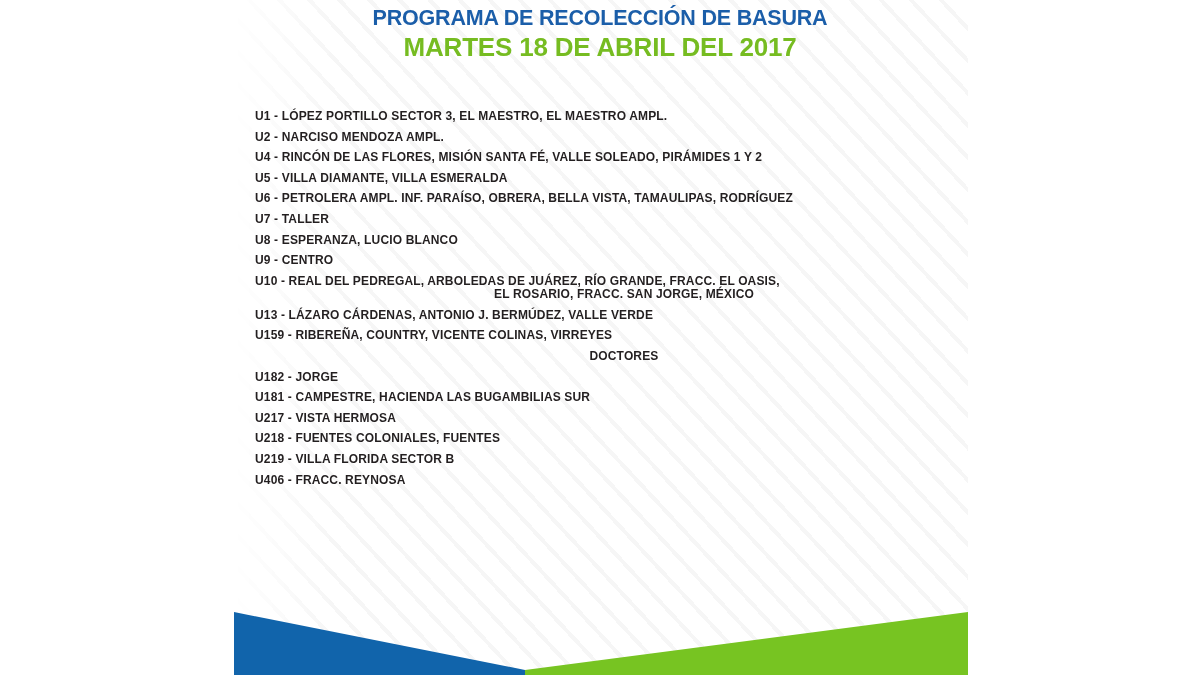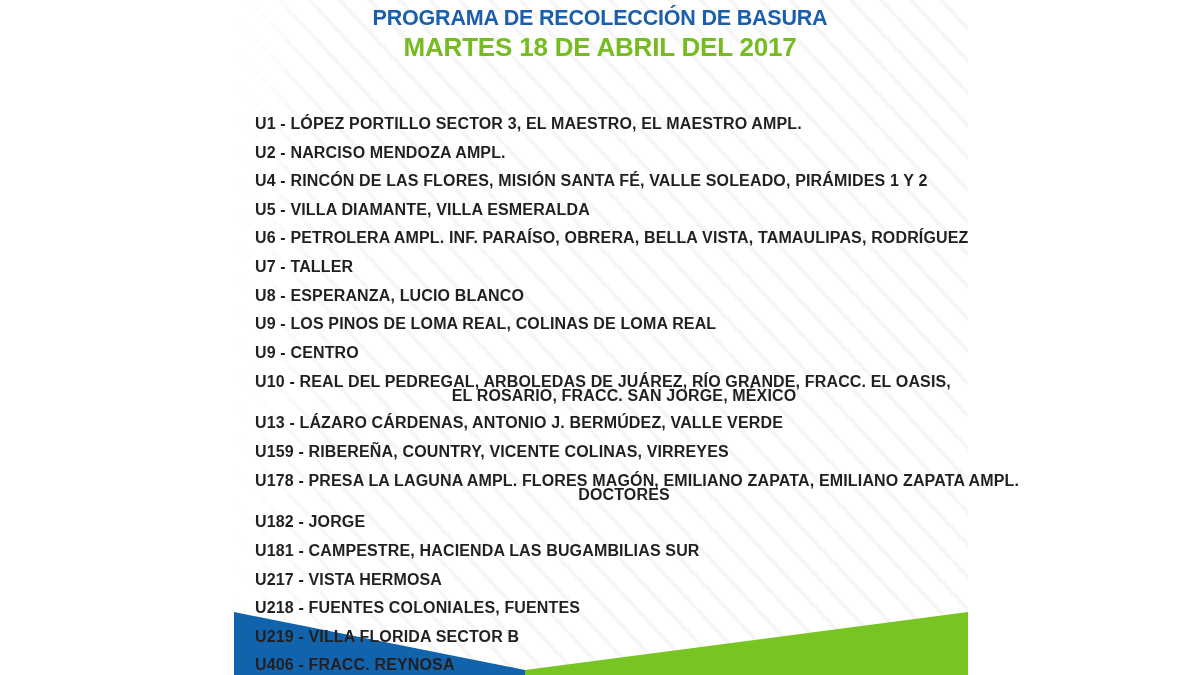--- a/index.html
+++ b/index.html
@@ -70,26 +70,25 @@
   #routes {
     position: absolute;
     left: 255px;
     top: 106px;
     width: 700px;
     z-index: 5;
   }
   .route-row {
     display: block;
     color: #231f20;
-    font-size: 16px;
+    font-size: 12px;
     font-weight: bold;
     letter-spacing: 0.15px;
     line-height: 20.6px;
     white-space: nowrap;
-    margin-top: 8px;
   }
   .route-row.two-line {
     line-height: 13.2px;
     padding-top: 4px;
     padding-bottom: 3.5px;
   }
   .route-cont {
     display: block;
     padding-left: 38px;
     white-space: nowrap;
@@ -143,43 +142,39 @@
     </div>
 
     <div class="route-row">
       <span>U7 - TALLER</span>
     </div>
 
     <div class="route-row">
       <span>U8 - ESPERANZA, LUCIO BLANCO</span>
     </div>
 
-    <div class="route-row">
-      <span>U9 - LOS PINOS DE LOMA REAL, COLINAS DE LOMA REAL</span>
-    </div>
 
     <div class="route-row">
       <span>U9 - CENTRO</span>
     </div>
 
     <div class="route-row two-line">
       <span>U10 - REAL DEL PEDREGAL, ARBOLEDAS DE JUÁREZ, RÍO GRANDE, FRACC. EL OASIS,</span>
       <span class="route-cont">EL ROSARIO, FRACC. SAN JORGE, MÉXICO</span>
     </div>
 
     <div class="route-row">
       <span>U13 - LÁZARO CÁRDENAS, ANTONIO J. BERMÚDEZ, VALLE VERDE</span>
     </div>
 
     <div class="route-row">
       <span>U159 - RIBEREÑA, COUNTRY, VICENTE COLINAS, VIRREYES</span>
     </div>
 
     <div class="route-row two-line">
-      <span>U178 - PRESA LA LAGUNA AMPL. FLORES MAGÓN, EMILIANO ZAPATA, EMILIANO ZAPATA AMPL.</span>
       <span class="route-cont">DOCTORES</span>
     </div>
 
     <div class="route-row">
       <span>U182 - JORGE</span>
     </div>
 
     <div class="route-row">
       <span>U181 - CAMPESTRE, HACIENDA LAS BUGAMBILIAS SUR</span>
     </div>

